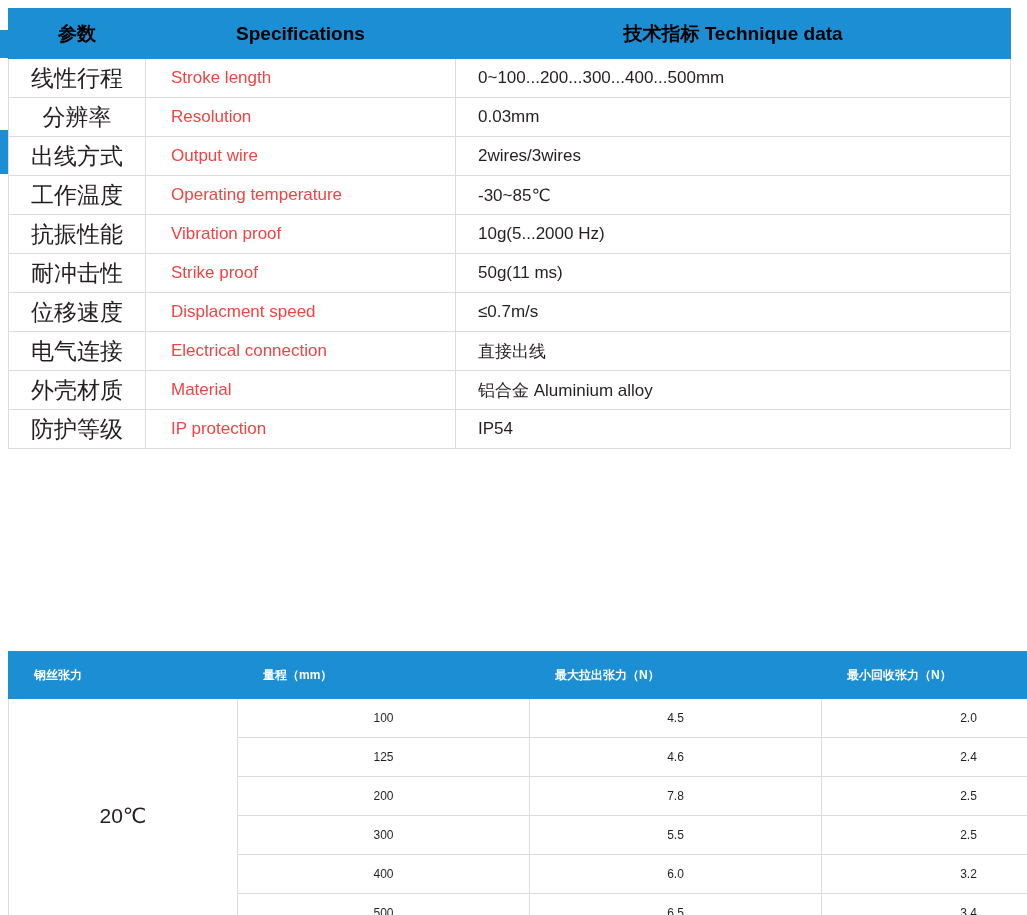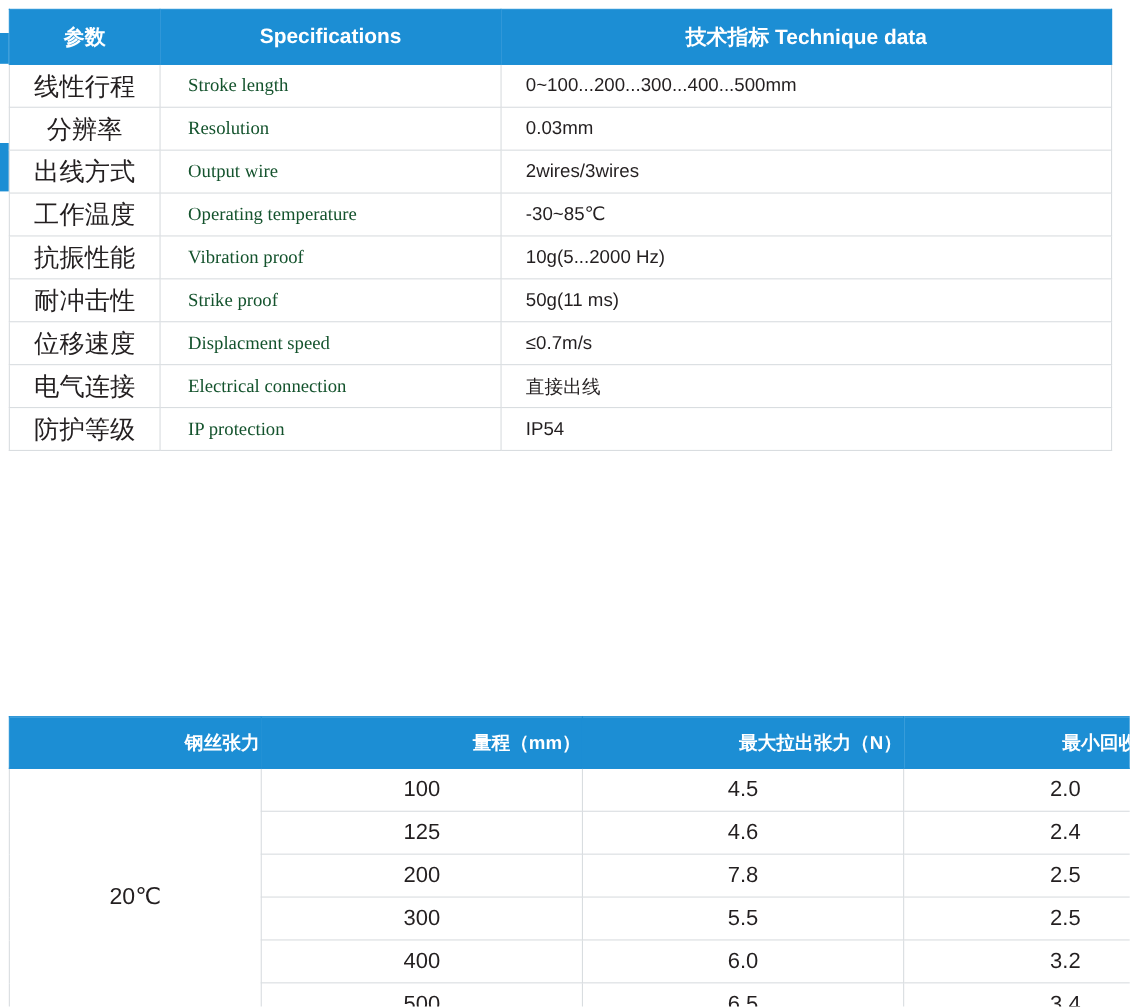--- a/index.html
+++ b/index.html
@@ -33,44 +33,43 @@
     border-collapse: collapse;
     table-layout: fixed;
   }
   .spec-table td, .spec-table th {
     border: 1px solid #d9dde0;
     padding: 0;
     vertical-align: middle;
   }
   .spec-table thead th {
     background: #1c8ed4;
-    color: #ffffff;
+    color: #000000;
     height: 49px;
     font-size: 19px;
     font-weight: bold;
     border: 1px solid #1c8ed4;
     text-align: center;
   }
   .spec-table thead th.h-param { width: 136px; }
   .spec-table thead th.h-spec  { width: 309px; }
   .spec-table thead th.h-data  { width: 554px; }
 
   .spec-table tbody tr { height: 39px; }
   .spec-table td.c-cn {
     text-align: center;
     font-size: 23px;
     color: #231f20;
     width: 136px;
   }
   .spec-table td.c-en {
     padding-left: 25px;
     font-size: 17px;
-    color: #14532d;
+    color: #ef4444;
     width: 309px;
-    font-family: Liberation Serif, serif;
   }
   .spec-table td.c-val {
     padding-left: 22px;
     font-size: 17px;
     color: #231f20;
   }
   .sub { font-size: 12px; vertical-align: baseline; position: relative; top: 2px; }
 
   
   .left-tab {
@@ -88,35 +87,35 @@
     left: 8px;
     top: 651px;
     width: 999px;
     border-collapse: collapse;
     table-layout: fixed;
   }
   .tension-table th {
     background: #1c8ed4;
     color: #ffffff;
     height: 44px;
-    font-size: 17px;
+    font-size: 12px;
     font-weight: bold;
-    text-align: right;
+    text-align: left;
     border: 1px solid #1c8ed4;
     padding-left: 25px;
   }
   .tension-table th.t-c1 { width: 202px; }
   .tension-table th.t-c2 { width: 265px; }
   .tension-table th.t-c3 { width: 265px; }
   .tension-table th.t-c4 { width: 267px; }
 
   .tension-table td {
     border: 1px solid #d9dde0;
     height: 36px;
-    font-size: 20px;
+    font-size: 12px;
     text-align: center;
     color: #231f20;
   }
   .tension-table td.temp-cell {
     font-size: 21px;
     vertical-align: middle;
     border-left: 1px solid #d9dde0;
   }
 </style>
 </head>
@@ -170,20 +169,25 @@
         <td class="c-cn">位移速度</td>
         <td class="c-en">Displacment speed</td>
         <td class="c-val">≤0.7m/s</td>
       </tr>
       <tr>
         <td class="c-cn">电气连接</td>
         <td class="c-en">Electrical connection</td>
         <td class="c-val">直接出线</td>
       </tr>
       <tr>
+        <td class="c-cn">外壳材质</td>
+        <td class="c-en">Material</td>
+        <td class="c-val">铝合金  Aluminium alloy</td>
+      </tr>
+      <tr>
         <td class="c-cn">防护等级</td>
         <td class="c-en">IP  protection</td>
         <td class="c-val">IP54</td>
       </tr>
     </tbody>
   </table>
 
   <table class="tension-table">
     <thead>
       <tr>

